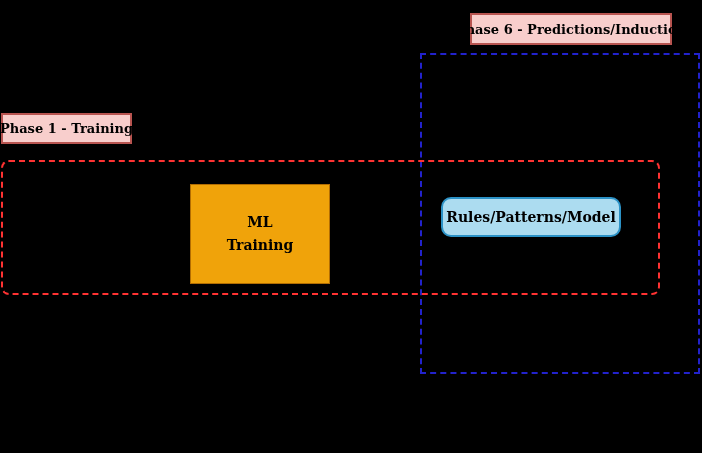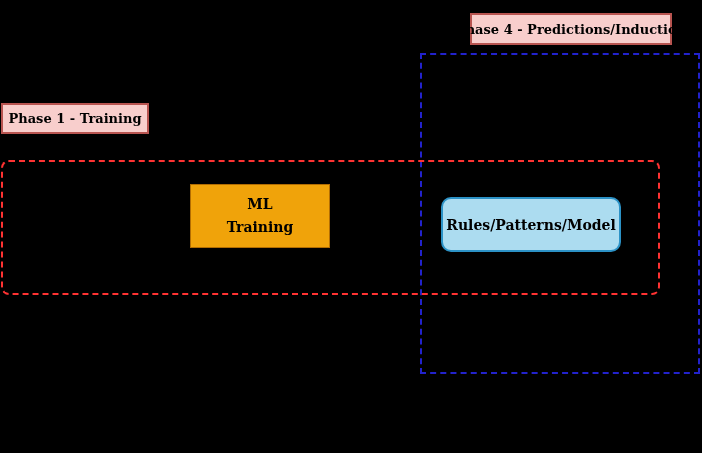--- a/index.html
+++ b/index.html
@@ -44,22 +44,22 @@
     font-weight: bold;
     font-size: 13px;
     display: flex;
     align-items: center;
     justify-content: center;
     text-align: center;
     white-space: nowrap;
   }
   .phase-label.phase1 {
     left: 1px;
-    top: 103px;
-    width: 148px;
+    top: 113px;
+    width: 131px;
     height: 31px;
     text-align: center;
   }
   .phase-label.phase2 {
     left: 470px;
     top: 13px;
     width: 202px;
     height: 32px;
   }
   .node {
@@ -71,50 +71,50 @@
     display: flex;
     flex-direction: column;
     align-items: center;
     justify-content: center;
     text-align: center;
   }
   .node-ml-trainer {
     left: 190px;
     top: 184px;
     width: 140px;
-    height: 64px;
+    height: 100px;
     background: #F0A30A;
     border: 1px solid #B26D02;
     line-height: 23px;
   }
   .node-rules-model {
     left: 441px;
     top: 197px;
     width: 180px;
-    height: 55px;
+    height: 40px;
     background: #ACDCF0;
     border: 2px solid #2C92C6;
     border-radius: 10px;
   }
   .node-line {
     display: block;
   }
 </style>
 </head>
 <body>
 
 <div class="canvas" style="background-color: rgb(0, 0, 0);">
 
   <div class="region region-prediction" style="border-color: rgb(34, 34, 204);"></div>
 
   <div class="region region-training" style="border-color: rgb(255, 50, 50);"></div>
 
   <div class="phase-label phase1" style="background-color: rgb(248, 206, 204); border-color: rgb(184, 84, 80);">Phase 1 - Training</div>
 
-  <div class="phase-label phase2" style="background-color: rgb(248, 206, 204); border-color: rgb(184, 84, 80);">Phase 4 - Predictions/Induction</div>
+  <div class="phase-label phase2" style="background-color: rgb(248, 206, 204); border-color: rgb(184, 84, 80);">Phase 6 - Predictions/Induction</div>
 
   <div class="node node-ml-trainer" style="background-color: rgb(240, 163, 10); border-color: rgb(178, 109, 2); color: rgb(0, 0, 0);">
     <span class="node-line">ML</span>
     <span class="node-line">Training</span>
   </div>
 
   <div class="node node-rules-model" style="background-color: rgb(172, 220, 240); border-color: rgb(44, 146, 198); color: rgb(0, 0, 0);">
     <span class="node-line">Rules/Patterns/Model</span>
   </div>
 

